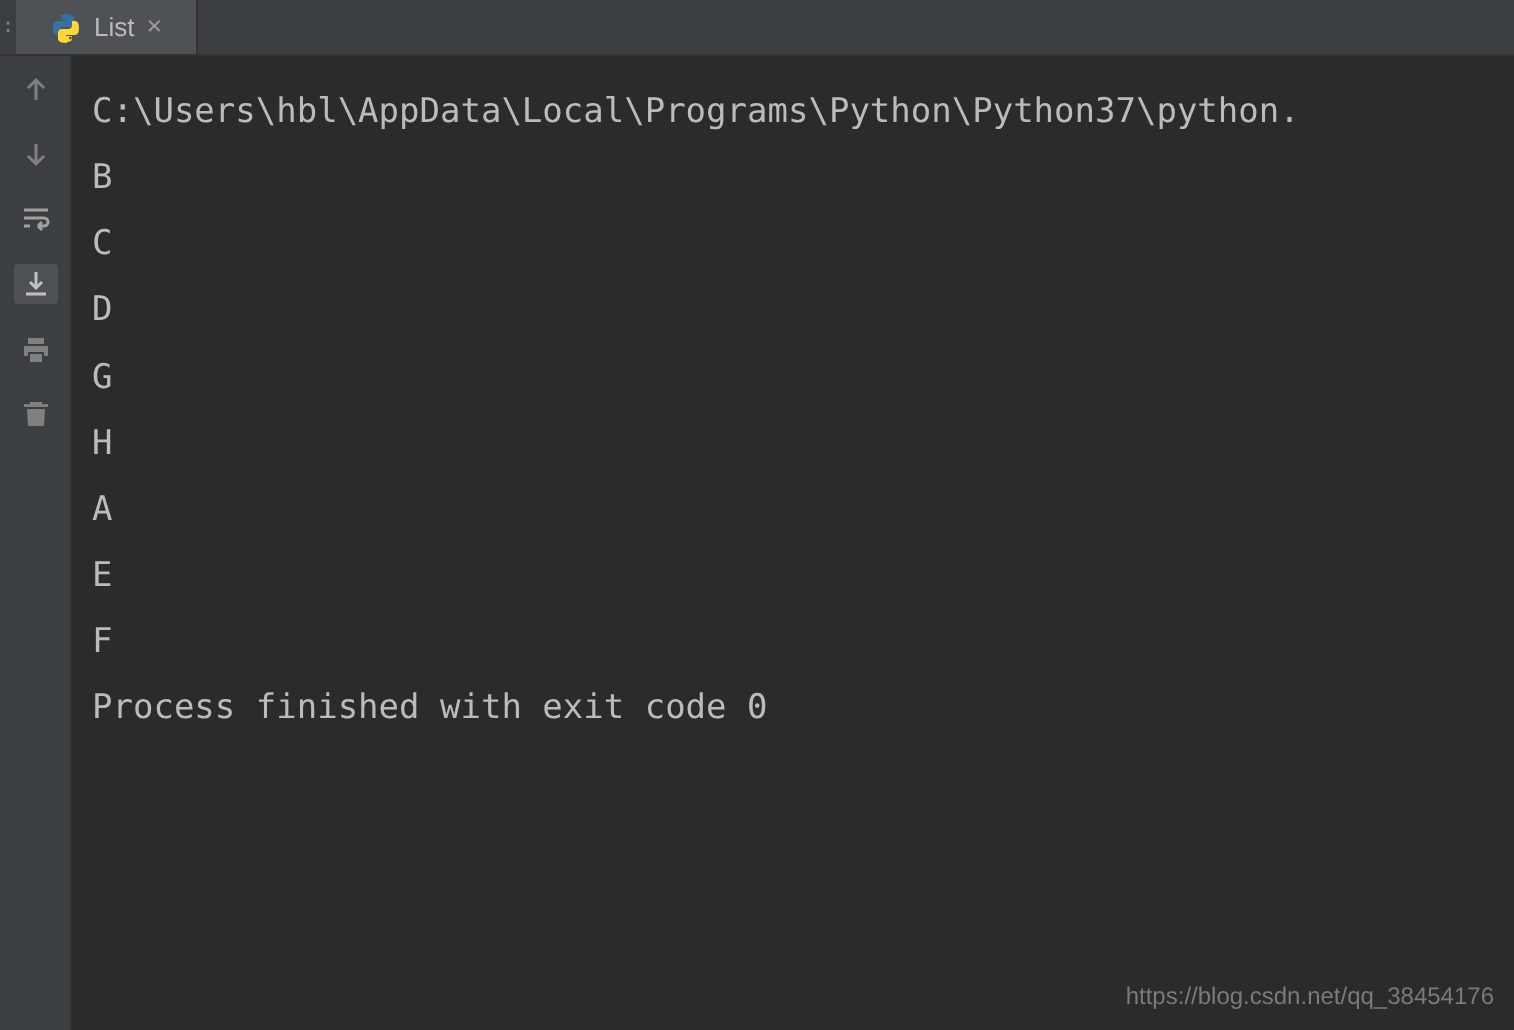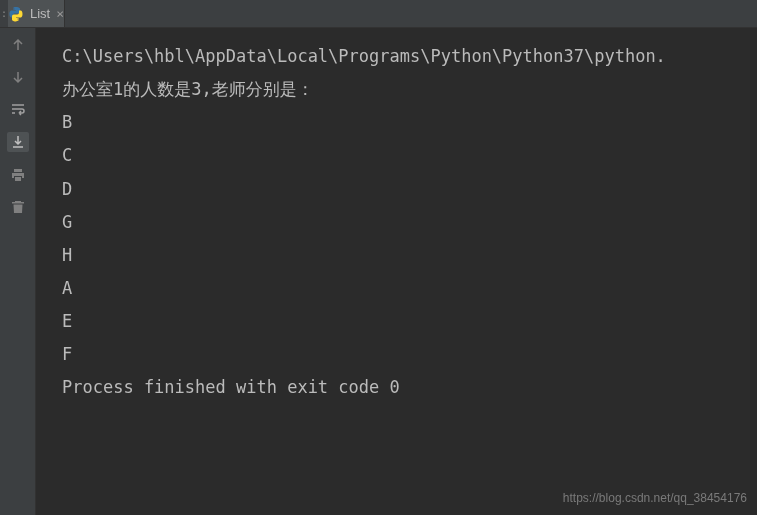--- a/index.html
+++ b/index.html
@@ -30,21 +30,21 @@
       align-items: center;
       justify-content: center;
       color: #888;
       font-size: 10px;
     }
     .tab {
       display: flex;
       align-items: center;
       background: #4e5254;
       height: 100%;
-      padding: 0 0;
+      padding: 0 17px;
       gap: 6px;
       border-right: 1px solid #323232;
     }
     .python-icon {
       width: 16px;
       height: 16px;
     }
     .tab-label {
       color: #bbbbbb;
       font-size: 13px;
@@ -82,21 +82,21 @@
     .gutter-icon.active {
       background: #4e5254;
       border-radius: 2px;
       padding: 2px;
       width: 22px;
       height: 20px;
     }
     .console {
       flex: 1;
       background: #2b2b2b;
-      padding: 12px 26px;
+      padding: 12px 10px;
       font-size: 17px;
       line-height: 1.95;
       color: #bbbbbb;
       overflow: hidden;
       white-space: nowrap;
     }
     .console-line {
       font-family: "Consolas", "Monaco", "SimSun", monospace;
     }
     .watermark {
@@ -155,21 +155,20 @@
     </div>
     <div class="gutter-icon">
       <svg viewBox="0 0 16 16" width="16" height="16" fill="#808080">
         <path d="M5 2h6v1h3v1.5H2V3h3zM3.5 5.5h9L12 14H4z"></path>
       </svg>
     </div>
   </div>
 
   <div class="console">
     <div class="console-line">C:\Users\hbl\AppData\Local\Programs\Python\Python37\python.</div>
-    <div class="console-line">办公室1的人数是3,老师分别是：</div>
     <div class="console-line">B</div>
     <div class="console-line">C</div>
     <div class="console-line">D</div>
     <div class="console-line">G</div>
     <div class="console-line">H</div>
     <div class="console-line">A</div>
     <div class="console-line">E</div>
     <div class="console-line">F</div>
     <div class="console-line"></div>
     <div class="console-line">Process finished with exit code 0</div>

